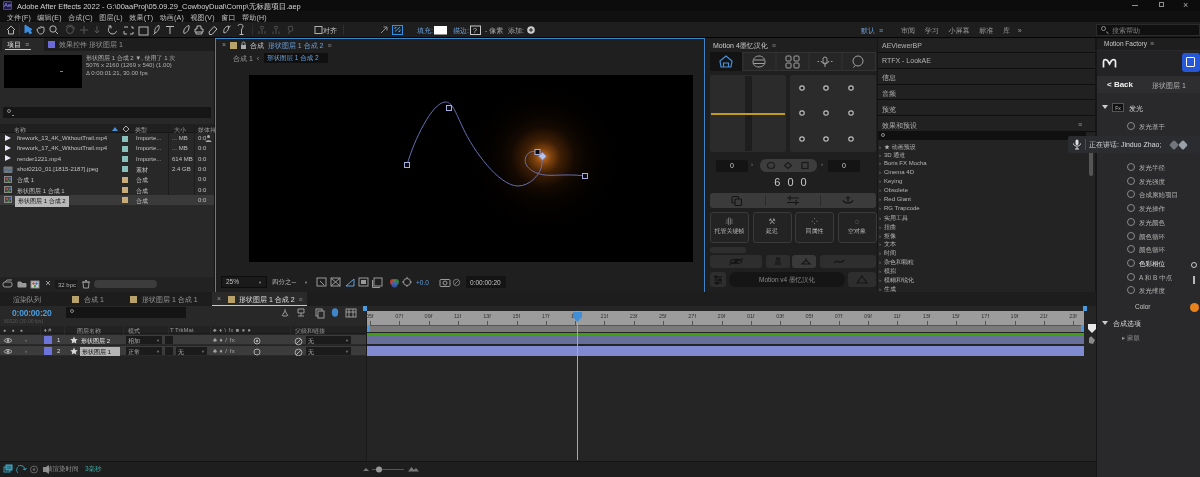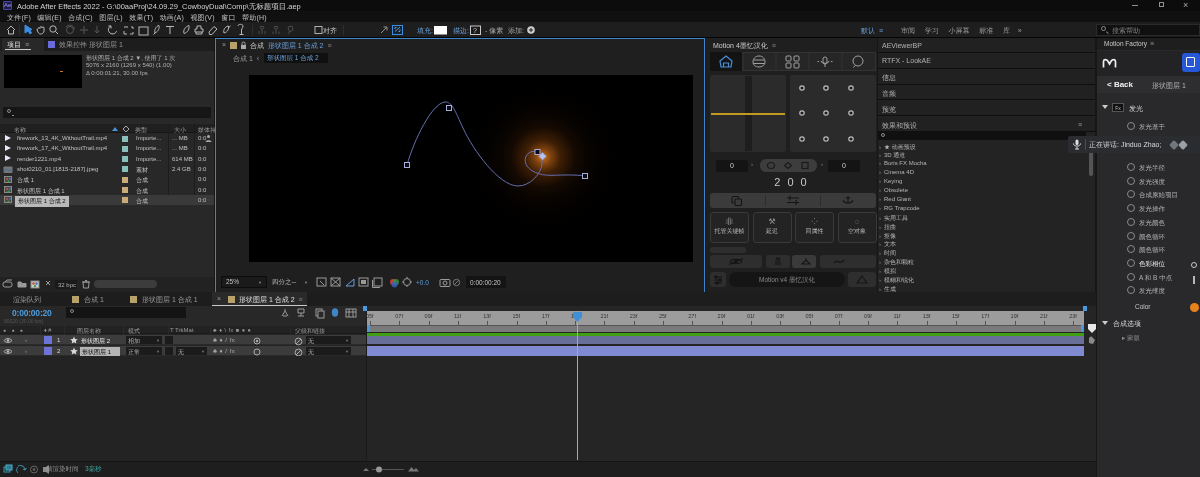--- a/index.html
+++ b/index.html
@@ -7,21 +7,21 @@
 #stage{position:relative;width:1200px;height:477px;background:#161616;}
 .t7{font-size:7px;color:#c3c3c3;}
 .t6{font-size:6px;color:#b0b0b0;}
 .blue{color:#6ba2dc;}
 </style></head>
 <body>
 <div id="stage">
 
 <div class="abs" style="left:0;top:0;width:1200px;height:11px;background:#0c0c0c;"></div>
 <div class="abs" style="left:3px;top:1px;width:9px;height:9px;background:#1f1c4d;border:1px solid #4a47a0;border-radius:1px;color:#9d9ae8;font-size:6px;line-height:7px;text-align:center;">Ae</div>
-<div class="abs" style="left:17px;top:2px;font-size:7.5px;color:#d2d2d2;white-space:nowrap;">Adobe After Effects 2022 - G:\00aaProj\24.09.29_CowboyDual\Comp\无标题项目.aep</div>
+<div class="abs" style="left:17px;top:2px;font-size:7.5px;color:#d2d2d2;white-space:nowrap;">Adobe After Effects 2022 - G:\00aaProj\05.09.29_CowboyDual\Comp\无标题项目.aep</div>
 <div class="abs" style="left:1132px;top:5px;width:6px;height:1px;background:#909090;"></div>
 <div class="abs" style="left:1159px;top:2px;width:5px;height:5px;border:1px solid #909090;"></div>
 <div class="abs" style="left:1183px;top:0px;color:#a8a8a8;font-size:9px;line-height:10px;">×</div>
 
 <div class="abs" style="left:0;top:11px;width:1200px;height:11px;background:#101010;"></div>
 <div class="abs t7" style="left:7px;top:12.5px;white-space:nowrap;letter-spacing:0.2px;">文件(F)&nbsp;&nbsp;&nbsp;编辑(E)&nbsp;&nbsp;&nbsp;合成(C)&nbsp;&nbsp;&nbsp;图层(L)&nbsp;&nbsp;&nbsp;效果(T)&nbsp;&nbsp;&nbsp;动画(A)&nbsp;&nbsp;&nbsp;视图(V)&nbsp;&nbsp;&nbsp;窗口&nbsp;&nbsp;&nbsp;帮助(H)</div>
 
 <div class="abs" style="left:0;top:22px;width:1200px;height:16px;background:#1e1e1e;border-bottom:1px solid #050505;" id="toolbar"></div>
 <svg class="abs" style="left:0;top:22px;" width="545" height="15" viewBox="0 0 545 15">
   <g fill="none" stroke="#b8b8b8" stroke-width="1">
@@ -335,21 +335,21 @@
 <div class="abs" style="left:760px;top:159px;width:57px;height:13px;background:#3d3d3d;border-radius:6px;"></div>
 <svg class="abs" style="left:760px;top:159px" width="57" height="13">
       <g fill="none" stroke="#1a1a1a" stroke-width="1.2">
         <ellipse cx="11" cy="6.5" rx="3.5" ry="3"></ellipse>
         <path d="M28 3.5 L31.5 6.5 L28 9.5 L24.5 6.5 Z"></path>
         <rect x="42" y="3.5" width="6" height="6"></rect>
       </g>
     </svg>
 <div class="abs t6" style="left:821px;top:161px;color:#888;">‹</div>
 <div class="abs" style="left:828px;top:160px;width:32px;height:12px;background:#141414;border-radius:2px;color:#d0d0d0;font-size:7px;text-align:center;line-height:12px;">0</div>
-<div class="abs" style="left:706px;top:176px;width:171px;height:13px;color:#c8c8c8;font-size:11px;text-align:center;letter-spacing:2px;">2 0 0</div>
+<div class="abs" style="left:706px;top:176px;width:171px;height:13px;color:#c8c8c8;font-size:11px;text-align:center;letter-spacing:2px;">6 0 0</div>
 
 <div class="abs" style="left:710px;top:193px;width:166px;height:15px;background:#3b3b3b;border-radius:3px;"></div>
 <svg class="abs" style="left:710px;top:193px" width="166" height="15" viewBox="0 0 166 15">
   <g fill="none" stroke="#141414" stroke-width="1.1">
    <rect x="22" y="3.5" width="6.5" height="6.5" rx="1"></rect>
         <rect x="25" y="6" width="6.5" height="6.5" rx="1" fill="#3b3b3b"></rect>
    <path d="M77 5 L89 5 M77 9.5 L89 9.5 M80 2.5 L80 7.5 M86 7 L86 12"></path>
    <path d="M138 3 L138 10 M138 10 C135 10 133.5 8.5 133 7 M138 10 C141 10 142.5 8.5 143 7 M135.5 5 L140.5 5"></path>
   </g>
   <g stroke="#2c2c2c">

